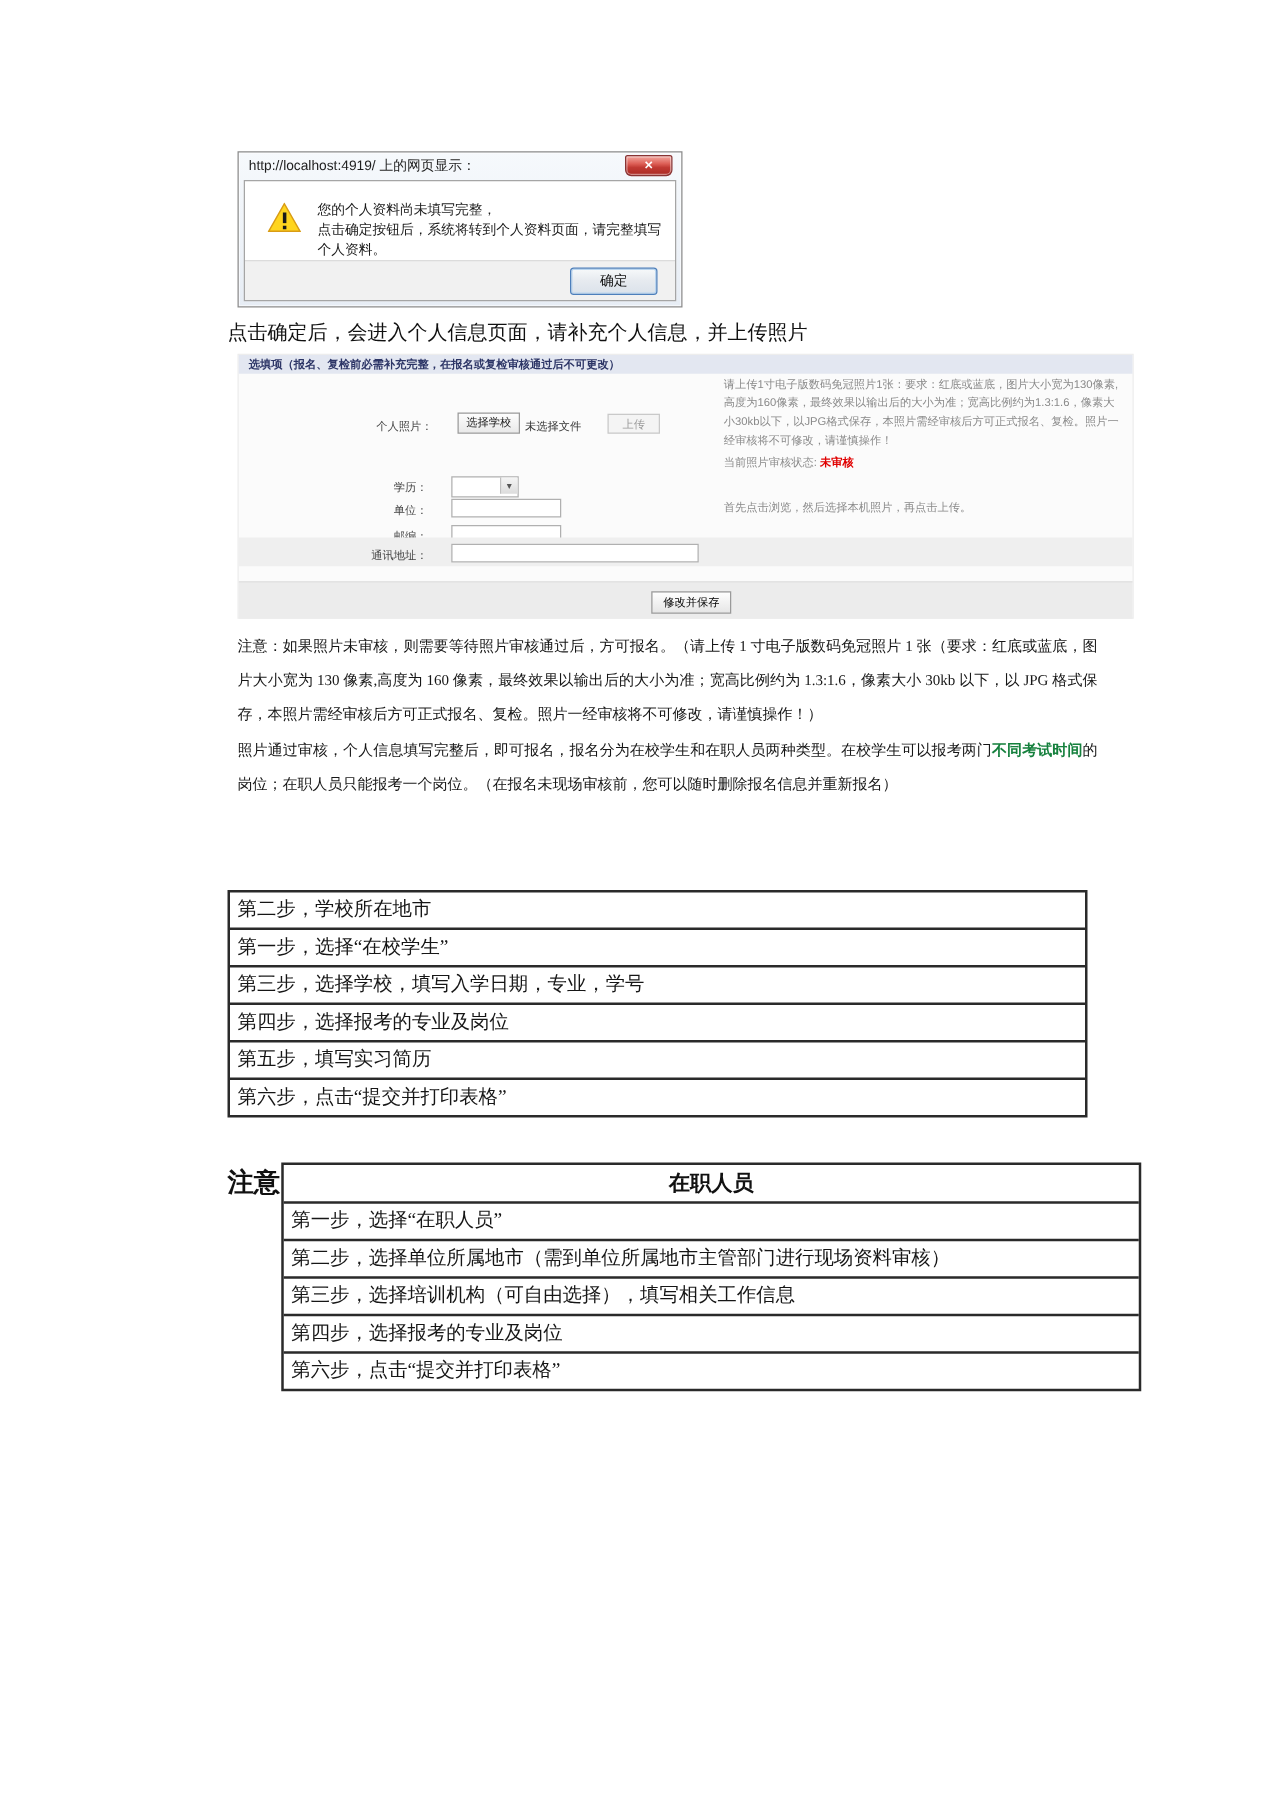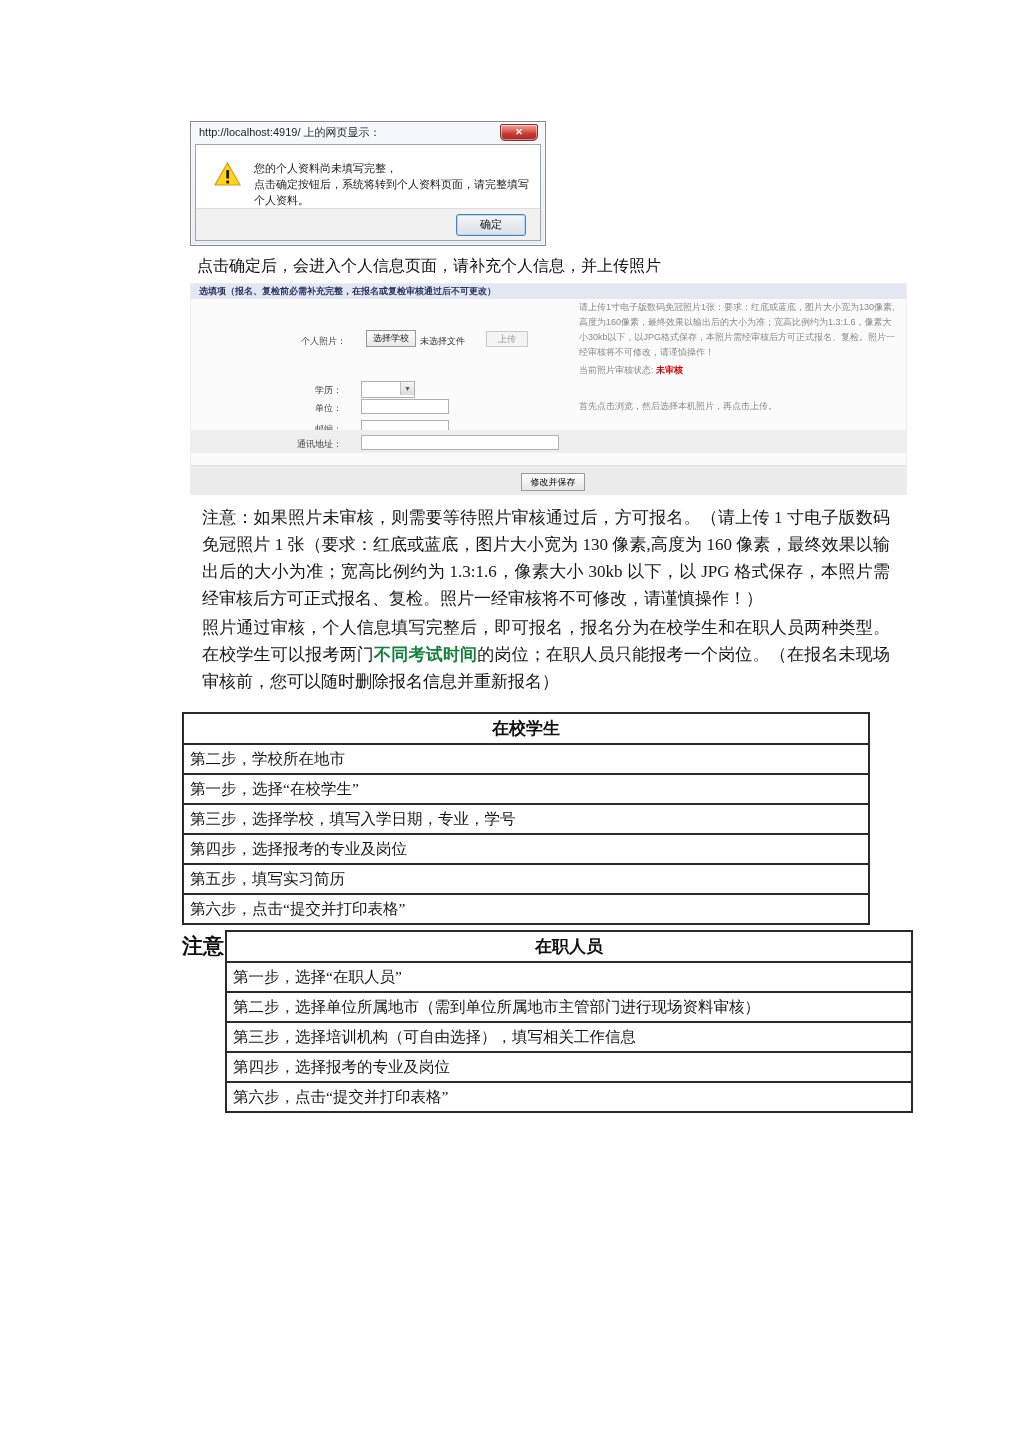--- a/index.html
+++ b/index.html
@@ -21,21 +21,21 @@
   .dlg-body{flex:1;display:flex;gap:13px;padding:15px 8px 0 18px;}
   .warn-icon{flex:0 0 auto;margin-top:2px;}
   .dlg-msg{font-size:11px;line-height:16px;color:#1a1a1a;}
   .dlg-footer{height:33px;background:#f1f1f1;border-top:1px solid #dcdcdc;
               display:flex;align-items:center;justify-content:flex-end;padding-right:14px;}
   .dlg-ok{width:70px;height:22px;font-size:11px;color:#111;border:1px solid #4d7fbb;border-radius:3px;
           background:linear-gradient(#f7f9fa,#e7ebf0 45%,#dbe2ea);
           box-shadow:inset 0 0 0 1px #b9d5ef;cursor:pointer;font-family:"Liberation Sans",sans-serif;}
 
   
-  .caption{position:absolute;left:197px;top:256px;font-size:16px;color:#111;}
+  .caption{position:absolute;left:182px;top:256px;font-size:16px;color:#111;}
 
   
   .form-shot{position:absolute;left:190px;top:283px;width:715px;height:210px;background:#fbfbfb;
              font-family:"Liberation Sans",sans-serif;border:1px solid #ededed;}
   .form-header{height:15px;background:#e3e7f1;color:#2c3566;font-weight:bold;font-size:9px;
                line-height:15px;padding-left:8px;}
   .addr-band{position:absolute;left:0;top:146px;width:100%;height:23px;background:#efefef;}
   .f-label{position:absolute;font-size:9px;color:#444;}
   .f-input{position:absolute;border:1px solid #b0b0b0;background:#fff;height:13px;padding:0 2px;
            font-size:9px;font-family:"Liberation Sans",sans-serif;}
@@ -50,21 +50,21 @@
   .right-panel{position:absolute;left:388px;top:16px;width:318px;font-size:9px;color:#8a8a8a;line-height:15px;}
   .status-line{margin-top:3px;}
   .status-red{color:#e00000;font-weight:bold;}
   .hint-line{margin-top:21px;color:#8a8a8a;}
   .form-footer{position:absolute;left:0;top:181px;width:100%;height:29px;background:#ececec;border-top:1px solid #e0e0e0;}
   .save-btn{left:330px;top:7px;width:64px;height:18px;position:absolute;font-size:9px;
             border:1px solid #9a9a9a;background:linear-gradient(#fefefe,#e6e6e6);cursor:pointer;
             font-family:"Liberation Sans",sans-serif;}
 
   
-  .paras{position:absolute;left:202px;top:504px;width:688px;font-size:17px;line-height:27px;
+  .paras{position:absolute;left:190px;top:504px;width:688px;font-size:12px;line-height:27px;
          text-align:justify;color:#161616;}
   .paras p{margin:0;}
   .paras p + p{margin-top:2px;}
   .red-strong{color:#15803d;font-weight:bold;}
 
   
   .doc-table{position:absolute;left:182px;width:684px;border:2px solid #2a2a2a;background:#fff;}
   .tbl-header{height:29px;line-height:29px;text-align:center;font-weight:bold;font-size:17px;
               border-bottom:2px solid #2a2a2a;color:#111;}
   .tbl-row{height:28px;line-height:28px;padding-left:6px;font-size:15.5px;color:#161616;
@@ -142,21 +142,20 @@
       <button class="save-btn">修改并保存</button>
     </div>
   </div>
 
   <div class="paras">
     <p>注意：如果照片未审核，则需要等待照片审核通过后，方可报名。（请上传 1 寸电子版数码免冠照片 1 张（要求：红底或蓝底，图片大小宽为 130 像素,高度为 160 像素，最终效果以输出后的大小为准；宽高比例约为 1.3:1.6，像素大小 30kb 以下，以 JPG 格式保存，本照片需经审核后方可正式报名、复检。照片一经审核将不可修改，请谨慎操作！）</p>
     <p><span>照片通过审核，个人信息填写完整后，即可报名，报名分为在校学生和在职人员两种类型。在校学生可以报考两门</span><span class="red-strong">不同考试时间</span><span>的岗位；在职人员只能报考一个岗位。（在报名未现场审核前，您可以随时删除报名信息并重新报名）</span></p>
   </div>
 
   <div class="doc-table t1">
-    <div class="tbl-header">在校学生</div>
     <div class="tbl-row">第二步，学校所在地市</div>
     <div class="tbl-row">第一步，选择“在校学生”</div>
     <div class="tbl-row">第三步，选择学校，填写入学日期，专业，学号</div>
     <div class="tbl-row">第四步，选择报考的专业及岗位</div>
     <div class="tbl-row">第五步，填写实习简历</div>
     <div class="tbl-row">第六步，点击“提交并打印表格”</div>
   </div>
 
   <div class="table-note">注意：报考 2 门的在校学生，第二门报考方式同上</div>
 

